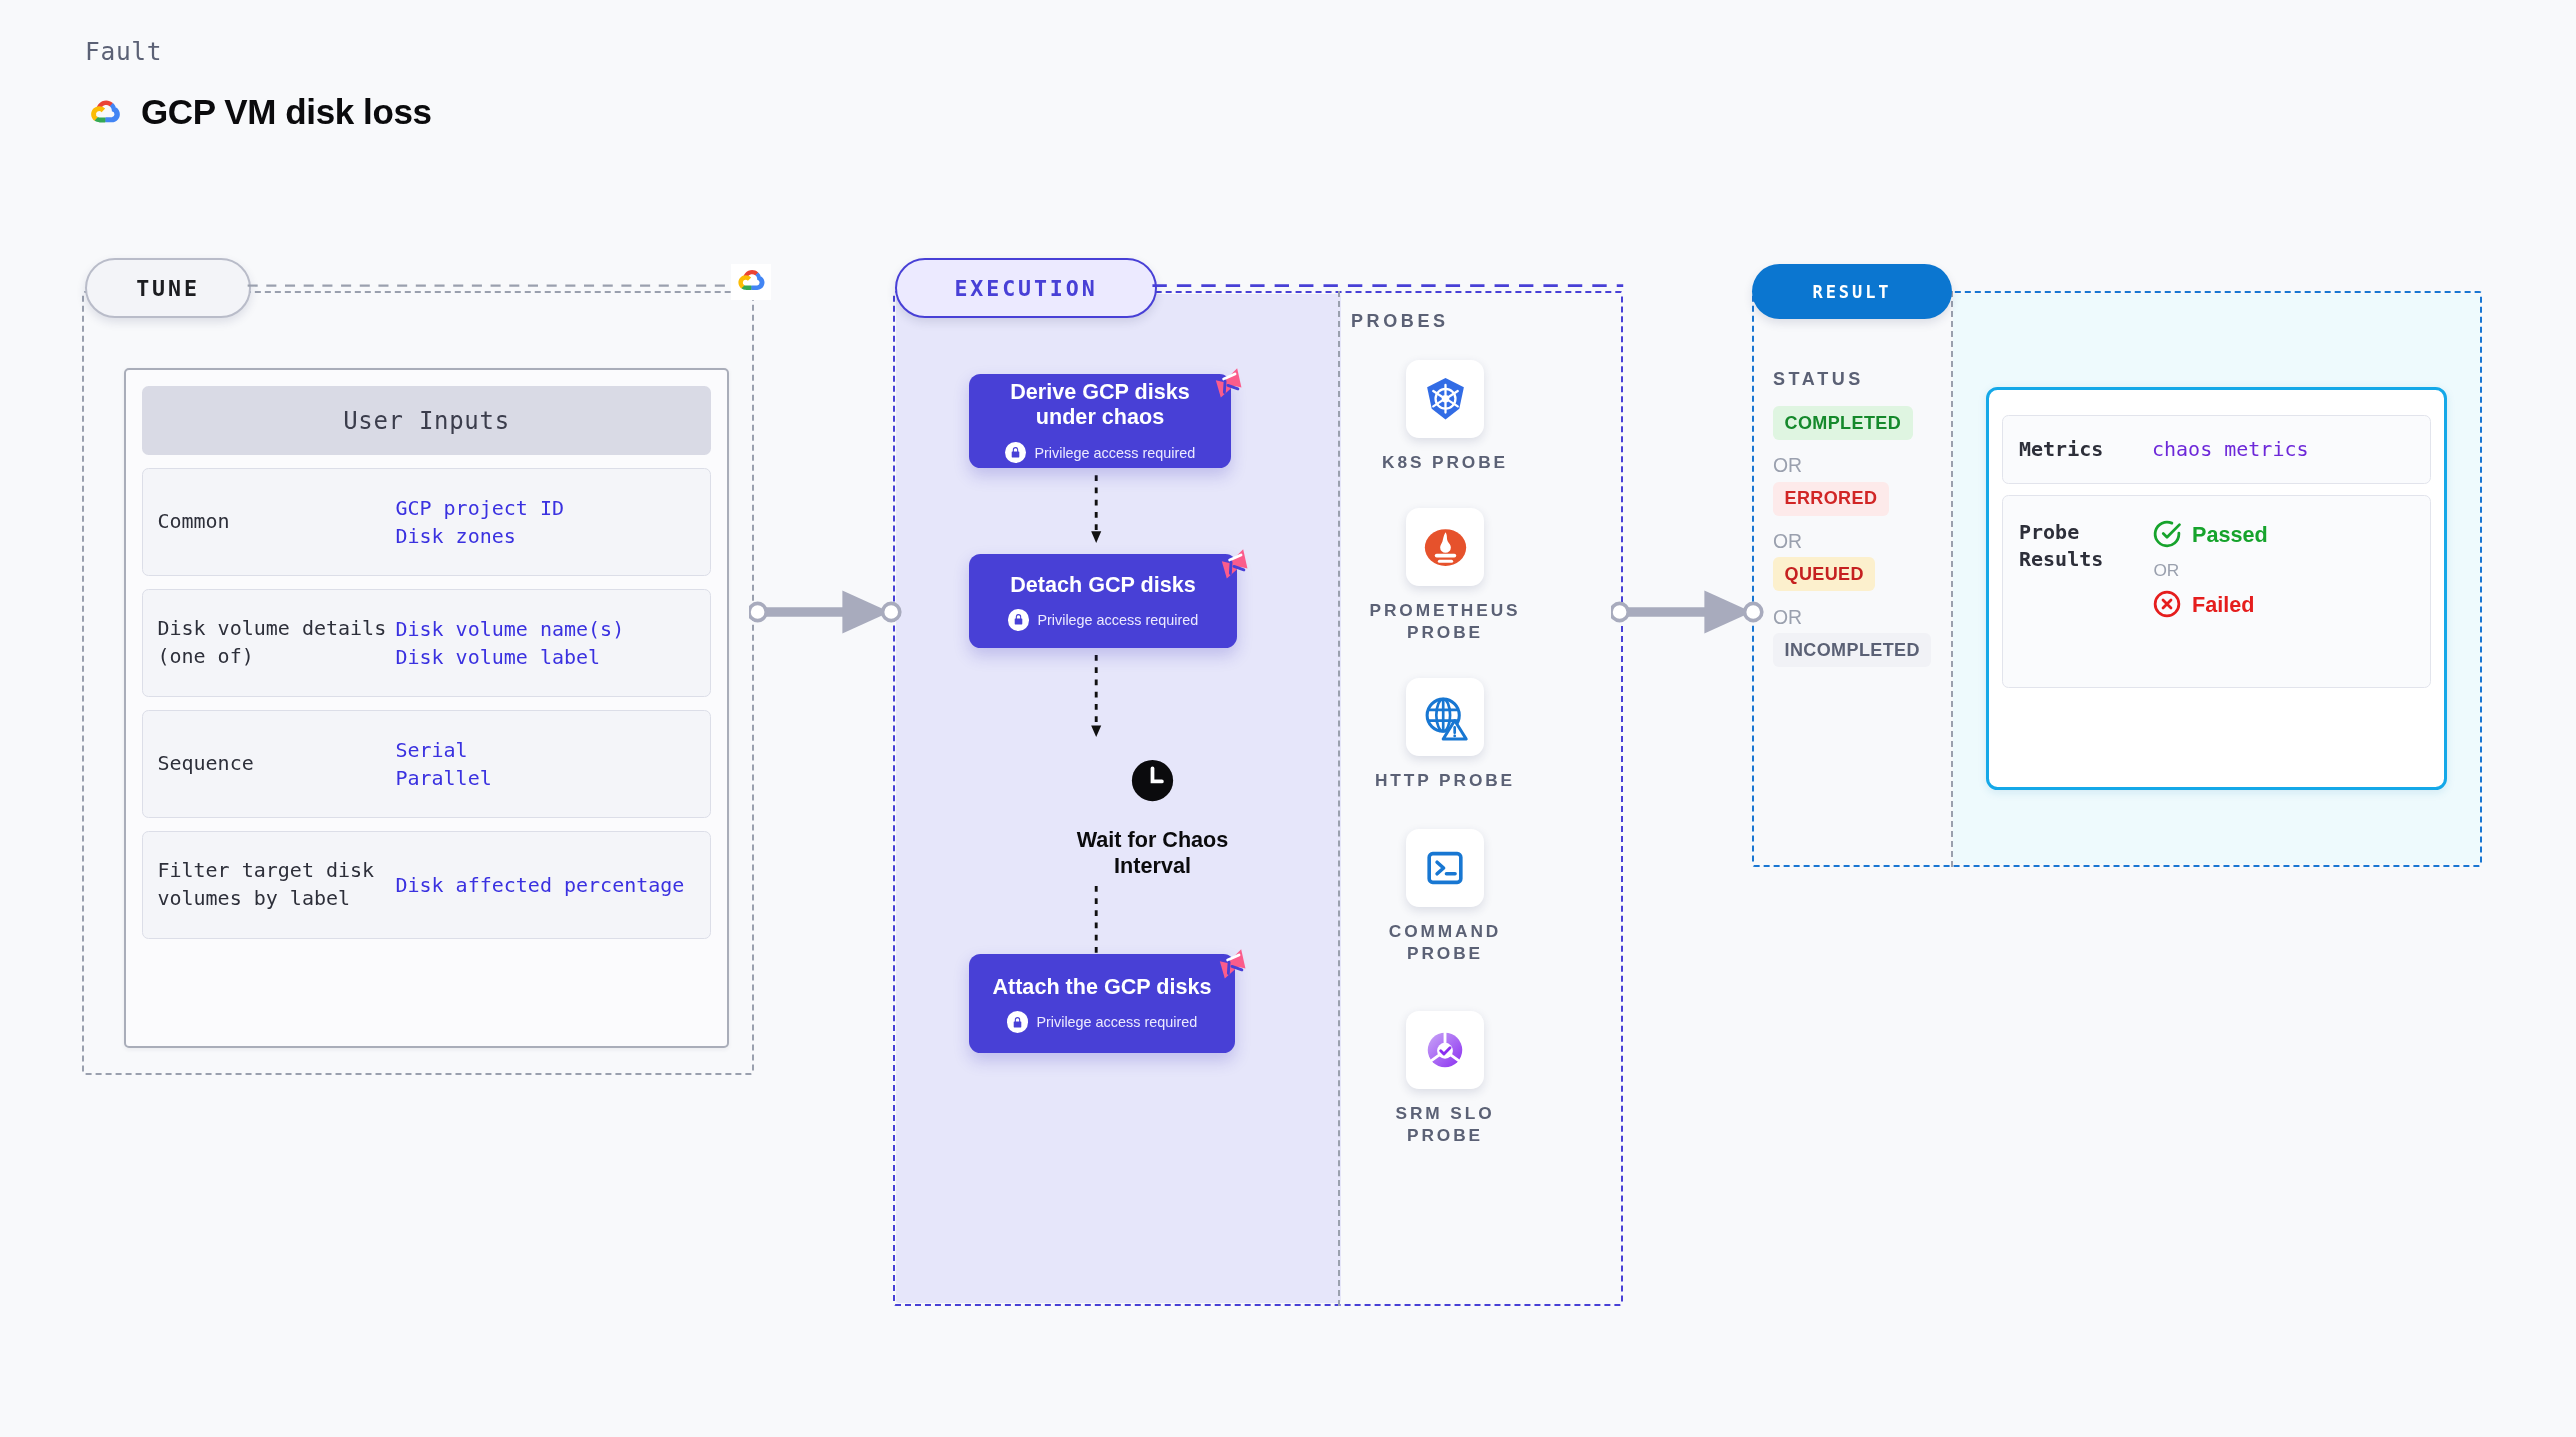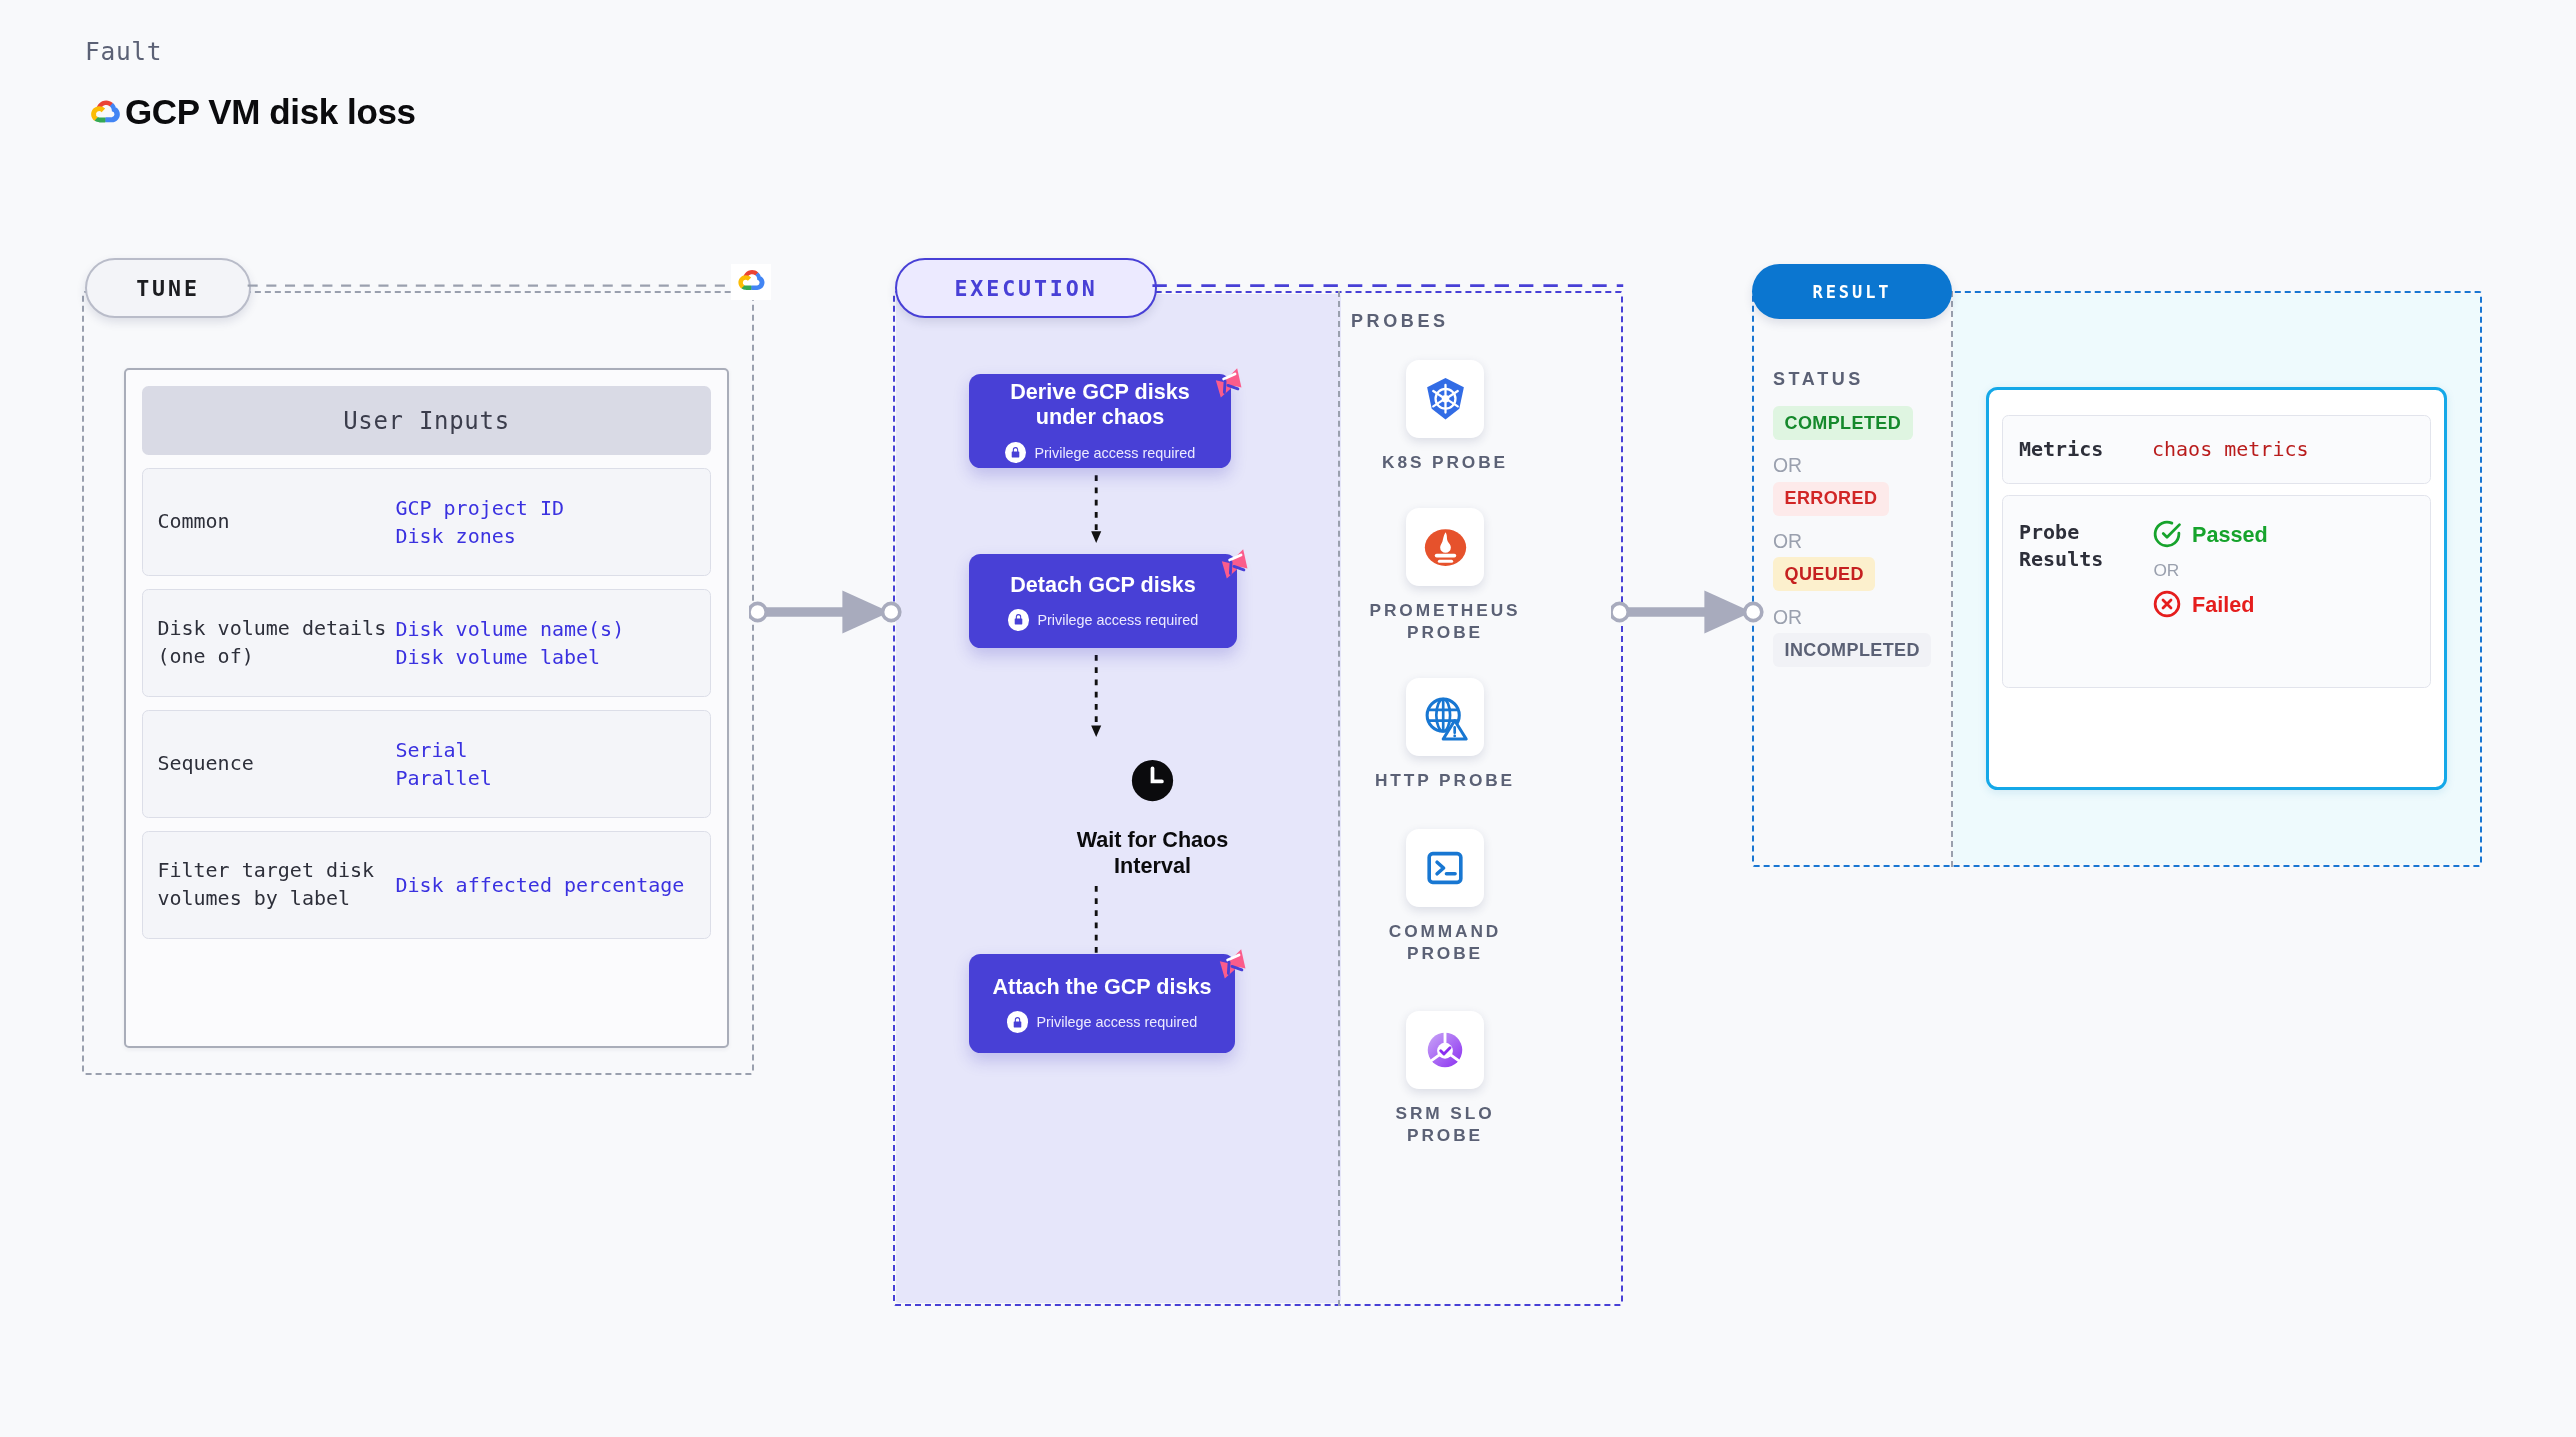--- a/index.html
+++ b/index.html
@@ -12,21 +12,21 @@
     overflow:hidden;
     position:relative;
   }
 
   
   #header { position:absolute; left:85px; top:37px; }
   #fault-kicker {
     font-family:"DejaVu Sans Mono", monospace;
     font-size:24.5px; color:#5b6175; letter-spacing:0.7px;
   }
-  #title-row { display:flex; align-items:center; margin-top:26px; }
+  #title-row { display:flex; align-items:center; gap:16px; margin-top:26px; }
   #title-text { font-size:35px; font-weight:bold; color:#0b0b0d; letter-spacing:-0.4px; }
   .gcp-logo { display:block; }
 
   
   .stage-pill {
     position:absolute; z-index:6;
     display:flex; align-items:center; justify-content:center;
     border-radius:719px;
     font-family:"DejaVu Sans Mono", monospace;
     font-weight:bold; letter-spacing:2.9px;
@@ -170,21 +170,21 @@
     font-family:"DejaVu Sans Mono", monospace; font-size:24px; color:#4a4c5c;
   }
   .out-row {
     margin-top:11.5px; background:#fafbfd; border:1.4px solid #e2e4ec; border-radius:6.5px;
     display:flex; align-items:center; box-sizing:border-box; padding:11.5px 16px;
   }
   .out-key {
     font-family:"DejaVu Sans Mono", monospace; font-size:20px; color:#2d2f3a;
     width:133px; flex:none; line-height:1.35;font-weight:bold;
   }
-  .out-val-link { font-family:"DejaVu Sans Mono", monospace; font-size:20px; color:#b91c1c; }
+  .out-val-link { font-family:"DejaVu Sans Mono", monospace; font-size:20px; color:#6d28d9; }
   .pr-item { display:flex; align-items:center; gap:10px; }
   .pr-text { font-size:21.6px; font-weight:bold; }
   .pr-or { font-size:17.3px; color:#9aa0ae; margin:8.6px 0 8.6px 1.4px; }
 
   
   .connector { position:absolute; z-index:7; }
 </style>
 </head>
 <body>
 

